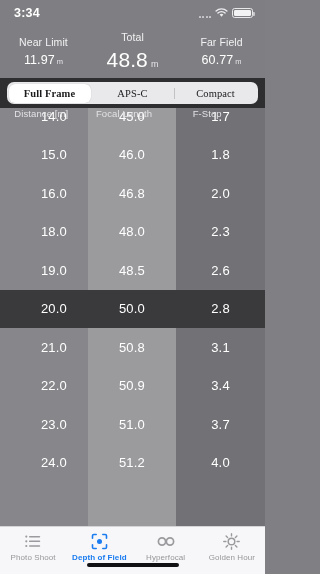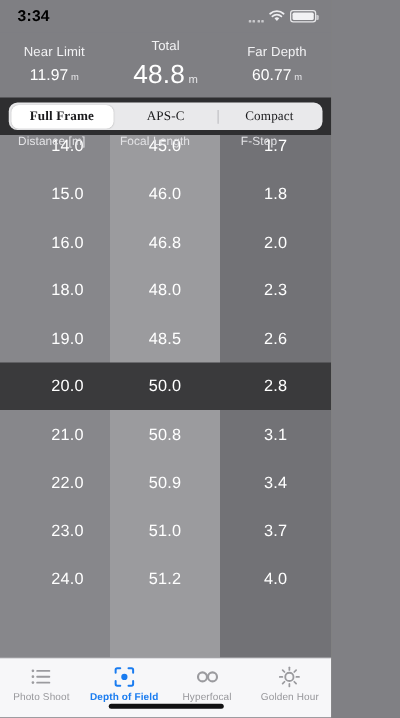--- a/index.html
+++ b/index.html
@@ -14,21 +14,21 @@
     width: 265px; height: 574px;
     background: #7f7f83;
     display: flex; flex-direction: column;
   }
 
   
   .statusbar {
     height: 26px; flex: 0 0 26px;
     display: flex; align-items: center; justify-content: space-between;
     padding: 0 12px 0 14px;
-    color: #000000;
+    color: #ffffff;
     background: #7f7f83;
   }
   .clock { font-size: 12.5px; font-weight: bold; letter-spacing: .2px; }
   .status-right { display: flex; align-items: flex-end; gap: 4px; }
   .sig { display: flex; align-items: flex-end; gap: 1.5px; height: 8px; }
   .sig i { display:block; width: 2px; background: #c9c9cc; border-radius:.5px; }
   .sig i:nth-child(1){height:2.5px}
   .sig i:nth-child(2){height:2.5px}
   .sig i:nth-child(3){height:2.5px}
   .sig i:nth-child(4){height:2.5px}
@@ -171,21 +171,21 @@
       </div>
     </div>
     <div class="sum-col mid">
       <div class="sum-label">Total</div>
       <div class="sum-val">
         <span class="sum-num">48.8</span>
         <span class="sum-unit">m</span>
       </div>
     </div>
     <div class="sum-col">
-      <div class="sum-label">Far Depth</div>
+      <div class="sum-label">Far Field</div>
       <div class="sum-val">
         <span class="sum-num">60.77</span>
         <span class="sum-unit">m</span>
       </div>
     </div>
   </div>
 
   <div class="seg-wrap">
     <div class="seg">
       <div class="seg-item active">Full Frame</div>

